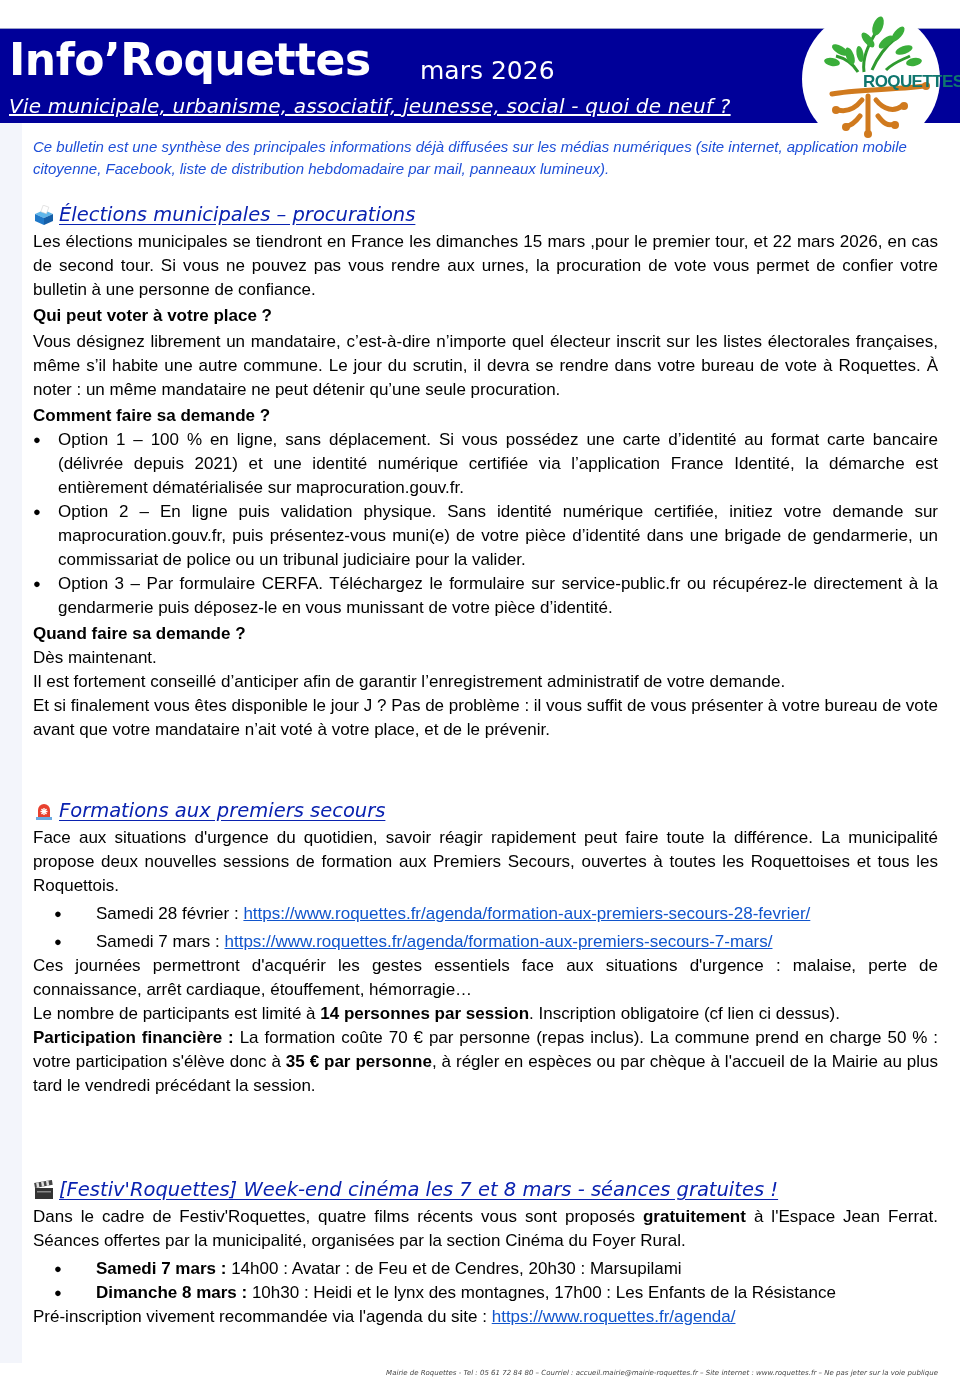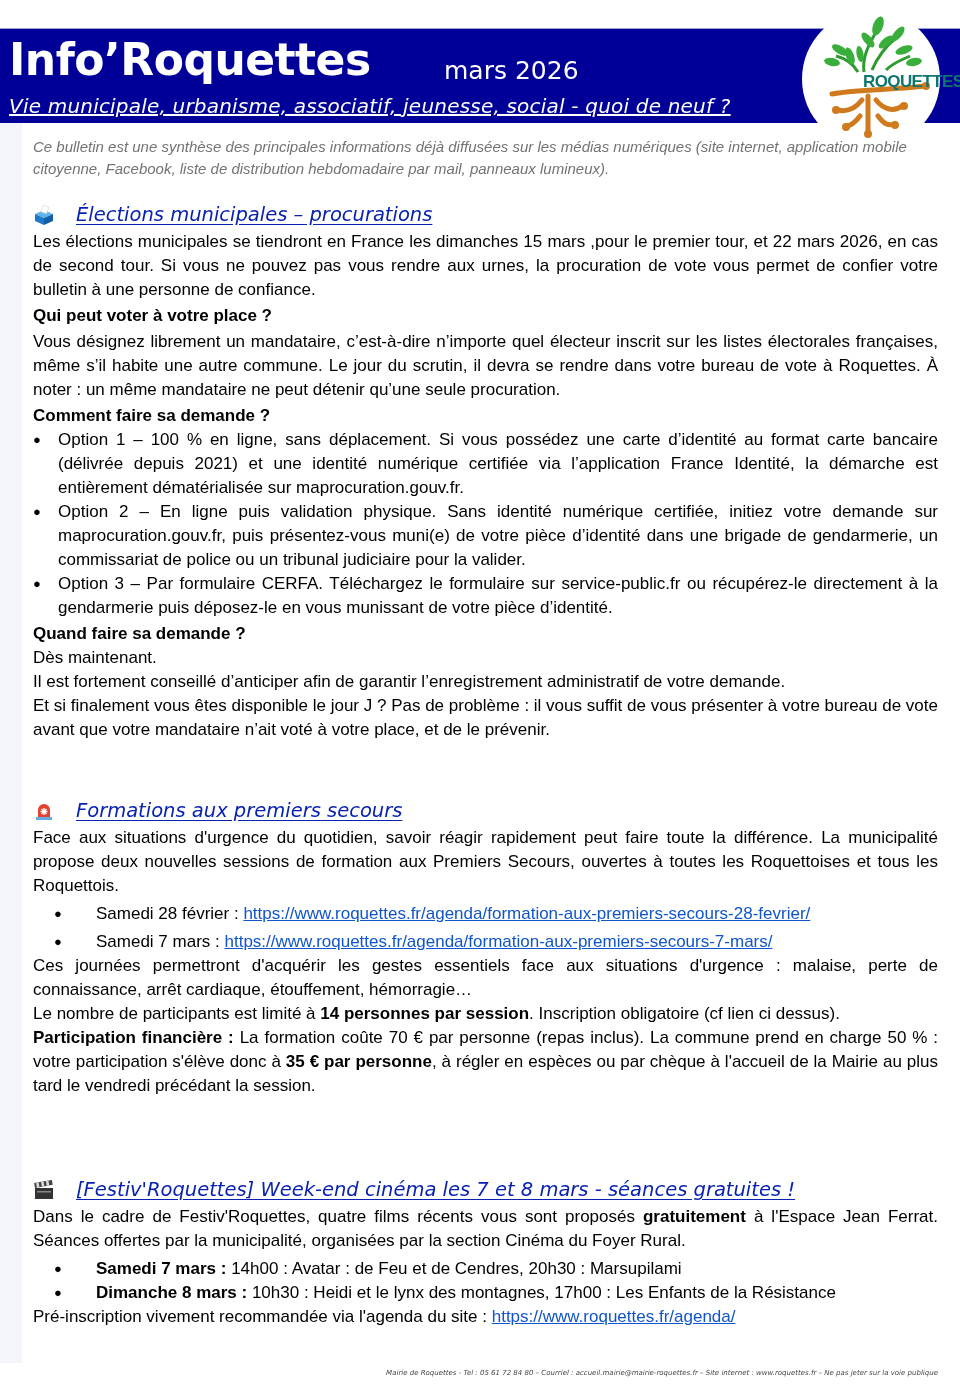--- a/index.html
+++ b/index.html
@@ -3,30 +3,30 @@
 <meta charset="utf-8">
 <style>
   * { box-sizing: border-box; margin: 0; padding: 0; }
   html, body { width: 960px; height: 1387px; background: #ffffff; overflow: hidden; }
   body { position: relative; font-family: "Liberation Sans", sans-serif; color: #000; }
 
   .left-strip { position: absolute; left: 0; top: 123px; width: 22px; height: 1240px; background: #f3f5fb; }
 
   .header-band { position: absolute; left: 0; top: 28px; width: 960px; height: 95px; background: #000099; border-top: 1px solid #9aa0c8; }
   .header-title { position: absolute; left: 9px; top: 38px; font-family: "DejaVu Sans", sans-serif; font-weight: bold; font-size: 44px; color: #fff; letter-spacing: -0.5px; line-height: 1; }
-  .header-date { position: absolute; left: 444px; top: 58px; font-family: "DejaVu Sans", sans-serif; font-size: 25px; color: #fff; line-height: 1; }
+  .header-date { position: absolute; left: 420px; top: 58px; font-family: "DejaVu Sans", sans-serif; font-size: 25px; color: #fff; line-height: 1; }
   .header-tagline { position: absolute; left: 9px; top: 96px; font-family: "DejaVu Sans", sans-serif; font-style: italic; font-size: 20px; color: #fff; line-height: 1; letter-spacing: 0.2px; text-decoration: underline; }
 
   .logo-wrap { position: absolute; left: 802px; top: 10px; width: 138px; height: 138px; border-radius: 50%; background: #fff; }
   .logo-text { position: absolute; left: 863px; top: 72px; font-family: "Liberation Sans", sans-serif; font-weight: bold; font-size: 17px; color: #0f766e; letter-spacing: -0.6px; }
 
-  .intro { position: absolute; left: 33px; top: 136px; width: 905px; font-style: italic; font-size: 15px; line-height: 22px; color: #737373; }
+  .intro { position: absolute; left: 33px; top: 136px; width: 905px; font-style: italic; font-size: 15px; line-height: 22px; color: #1d4ed8; }
 
   .content { position: absolute; left: 33px; width: 905px; font-size: 17px; line-height: 24px; text-align: justify; }
-  .sec-title { display: flex; align-items: center; gap: 21px; font-family: "DejaVu Sans", sans-serif; font-style: italic; font-size: 19.5px; color: #0a22b0; text-decoration: underline; text-underline-offset: 3px; line-height: 26px; }
+  .sec-title { display: flex; align-items: center; gap: 4px; font-family: "DejaVu Sans", sans-serif; font-style: italic; font-size: 19.5px; color: #0a22b0; text-decoration: underline; text-underline-offset: 3px; line-height: 26px; }
   .sec-title .ico { width: 22px; height: 20px; display: inline-block; flex: none; }
   .p { margin-top: 2px; }
   .p.gap { margin-top: 0; }
   .b { font-weight: bold; }
   .bullets { list-style: none; }
   .bullets li { position: relative; padding-left: 25px; }
   .bullets li::before { content: "\25CF"; position: absolute; left: 0; top: 0; font-size: 13px; }
   .bullets.wide li { padding-left: 63px; }
   .bullets.wide li::before { left: 21px; }
   a.lnk { color: #1155cc; text-decoration: underline; }

